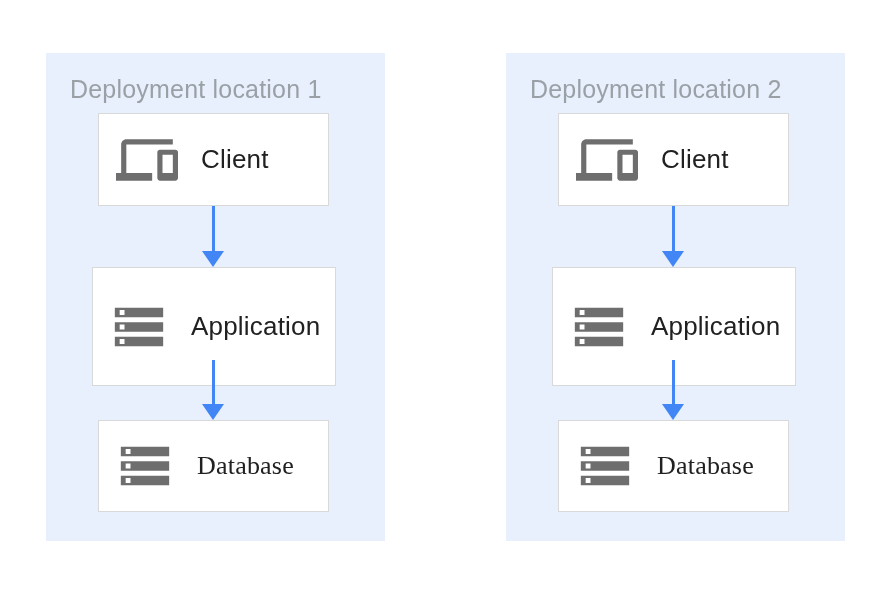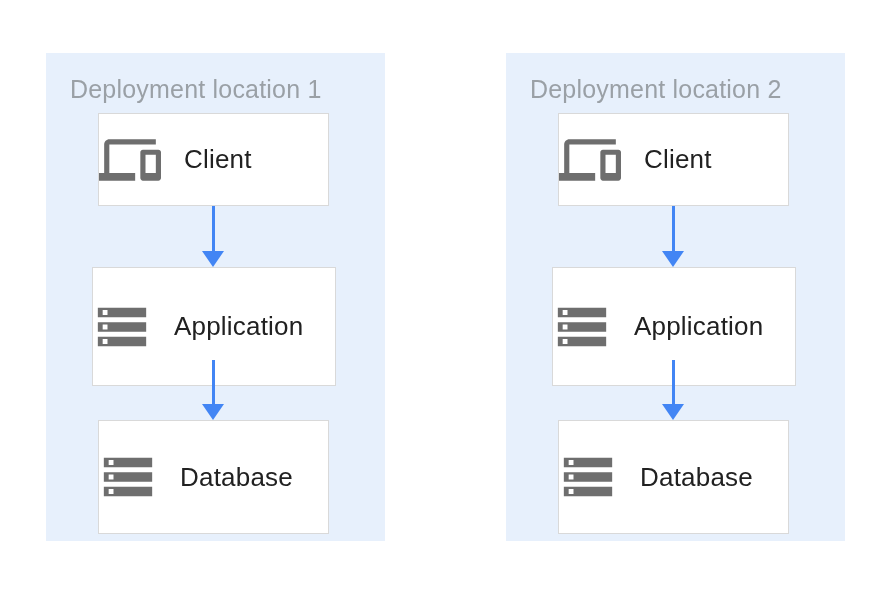--- a/index.html
+++ b/index.html
@@ -44,25 +44,26 @@
     letter-spacing: 0.2px;
     white-space: nowrap;
   }
 
   .node {
     position: absolute;
     background: #ffffff;
     border: 1px solid var(--box-border);
     display: flex;
     align-items: center;
+    padding-left: 17px;
     gap: 23px;
   }
   .node-client   { left: 52px; top: 60px;  width: 231px; height: 93px; }
   .node-app      { left: 46px; top: 214px; width: 244px; height: 119px; }
-  .node-database { left: 52px; top: 367px; width: 231px; height: 114px; }
+  .node-database { left: 52px; top: 367px; width: 231px; height: 92px; font-family: Liberation Serif, serif; }
 
   .node-icon { display: flex; align-items: center; color: var(--icon-gray); flex: 0 0 auto; }
   .node-icon svg { display: block; }
 
   .node-label {
     font-size: 26px;
     color: var(--label-dark);
     letter-spacing: 0.2px;
     white-space: nowrap;
   }

